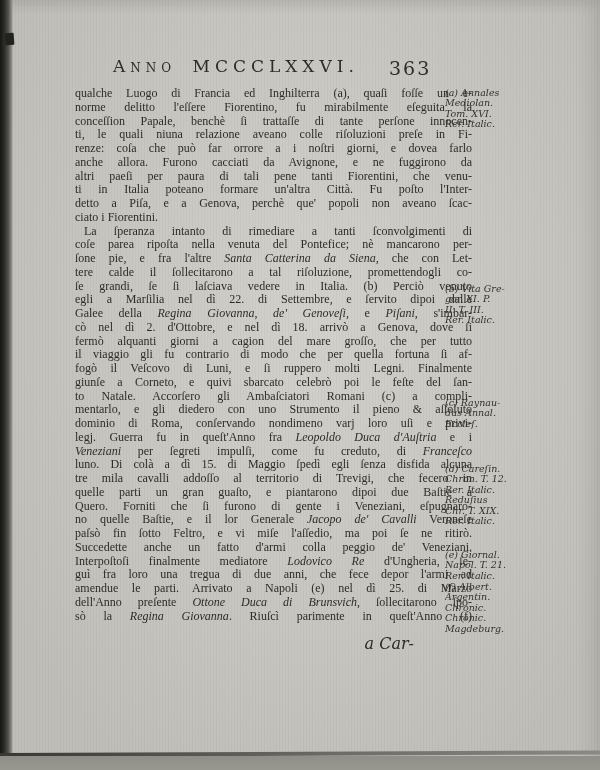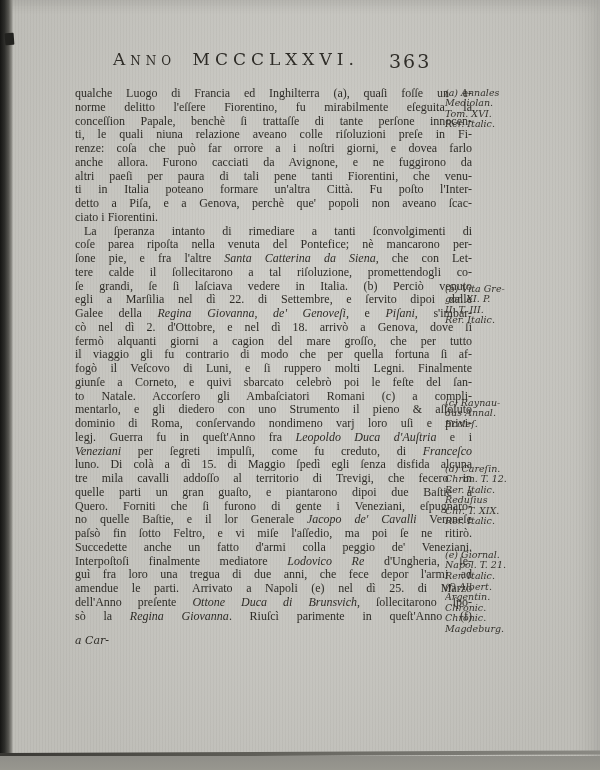--- a/index.html
+++ b/index.html
@@ -26,21 +26,21 @@
   .edge-bottom-line{
     position:absolute;left:0;top:753px;width:600px;height:4px;
     background:linear-gradient(90deg,#383733 0%,#55544e 30%,#6f6e68 60%,#8a8983 100%);
     transform:rotate(-0.25deg);transform-origin:left center;
   }
   .edge-bottom{
     position:absolute;left:0;top:756px;width:600px;height:14px;
     background:linear-gradient(180deg,#8f8e88 0%,#98978f 100%);
   }
   
-  .header{position:absolute;top:49px;left:0;width:600px;height:22px;}
+  .header{position:absolute;top:56px;left:0;width:600px;height:22px;}
   .header .title{
     position:absolute;left:113px;top:0;
     font-size:17px;letter-spacing:5px;font-variant:small-caps;
     word-spacing:6px;white-space:nowrap;
   }
   .header .pagenum{
     position:absolute;left:389px;top:1px;font-size:19px;letter-spacing:2px;
   }
   
   .body-col{
@@ -51,22 +51,22 @@
     height:13.75px;line-height:13.6px;overflow:hidden;
     text-align:justify;text-align-last:justify;
     white-space:normal;
     font-family:Liberation Serif, serif;
   }
   .line.nojust{text-align:left;text-align-last:left;}
   .line.indent{text-indent:9px;}
   .line .it{font-style:italic;}
   .catchword{
     position:absolute;left:75px;top:634px;width:397px;height:14px;
-    text-align:left;padding-right:58px;box-sizing:border-box;
-    font-size:11px;font-style:italic;
+    text-align:right;padding-right:58px;box-sizing:border-box;
+    font-size:16px;font-style:italic;
   }
   
   .margin-notes{position:absolute;left:445px;top:0;width:112px;height:770px;}
   .mnote{position:absolute;left:0;font-size:9.5px;font-style:italic;color:#34322c;}
   .mnote .mline{height:10.4px;line-height:10.4px;white-space:nowrap;overflow:hidden;}
 </style>
 </head>
 <body>
 
 <div class="scan">

